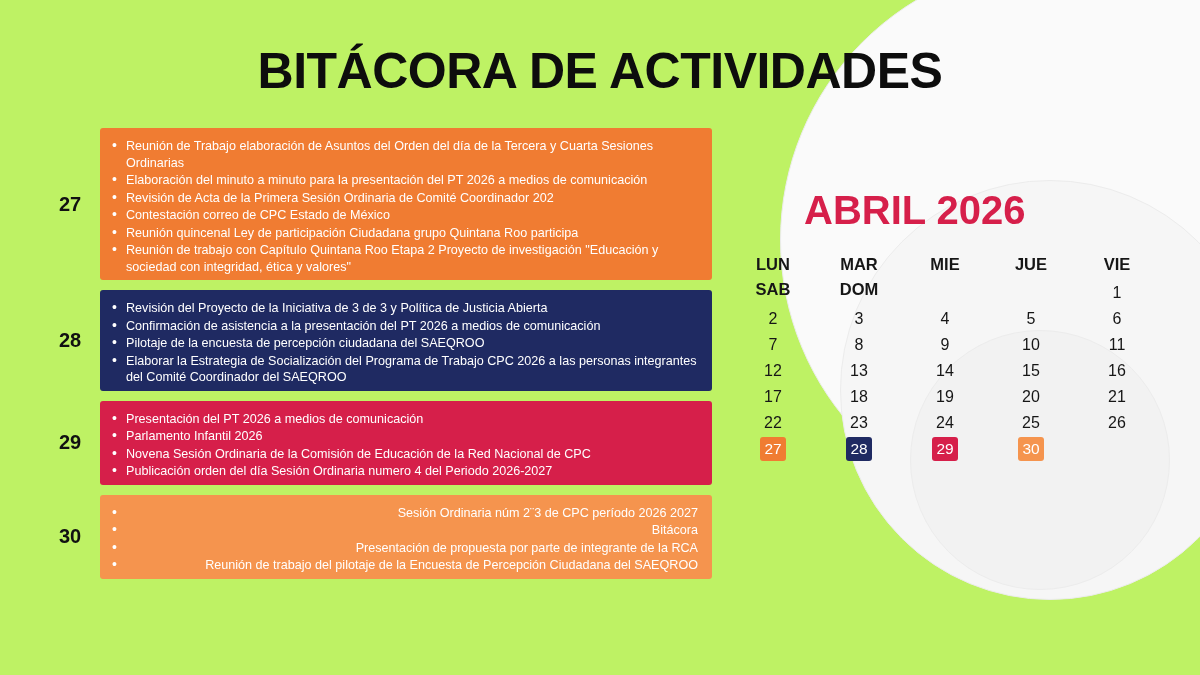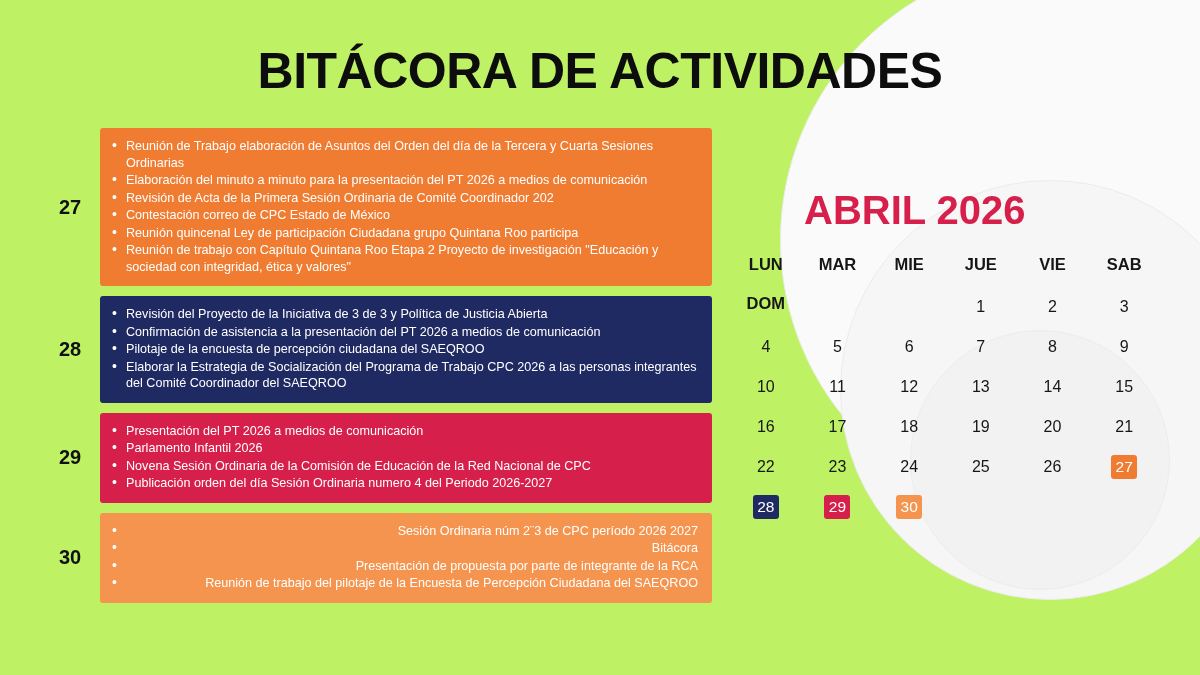--- a/index.html
+++ b/index.html
@@ -60,21 +60,21 @@
     width: 60px;
     flex: 0 0 60px;
     text-align: center;
     font-size: 20px;
     font-weight: bold;
     color: #111;
   }
   .block {
     flex: 1 1 auto;
     border-radius: 3px;
-    padding: 10px 14px 10px 12px;
+    padding: 10px 14px 4px 12px;
     color: #ffffff;
   }
   .block ul { list-style: none; }
   .block li {
     position: relative;
     padding-left: 14px;
     font-size: 12.6px;
     line-height: 16.5px;
     margin-bottom: 1px;
   }
@@ -102,22 +102,22 @@
   .cal-title {
     font-size: 40px;
     font-weight: bold;
     color: #d61f4a;
     letter-spacing: 0px;
     margin-left: 74px;
     margin-bottom: 22px;
   }
   .cal-grid {
     display: grid;
-    grid-template-columns: repeat(6, 1fr);
-    row-gap: 14px;
+    grid-template-columns: repeat(5, 1fr);
+    row-gap: 0;
     text-align: center;
   }
   .dow {
     font-size: 16.5px;
     font-weight: bold;
     color: #161616;
     padding-bottom: 6px;
   }
   .cell {
     font-size: 16px;

